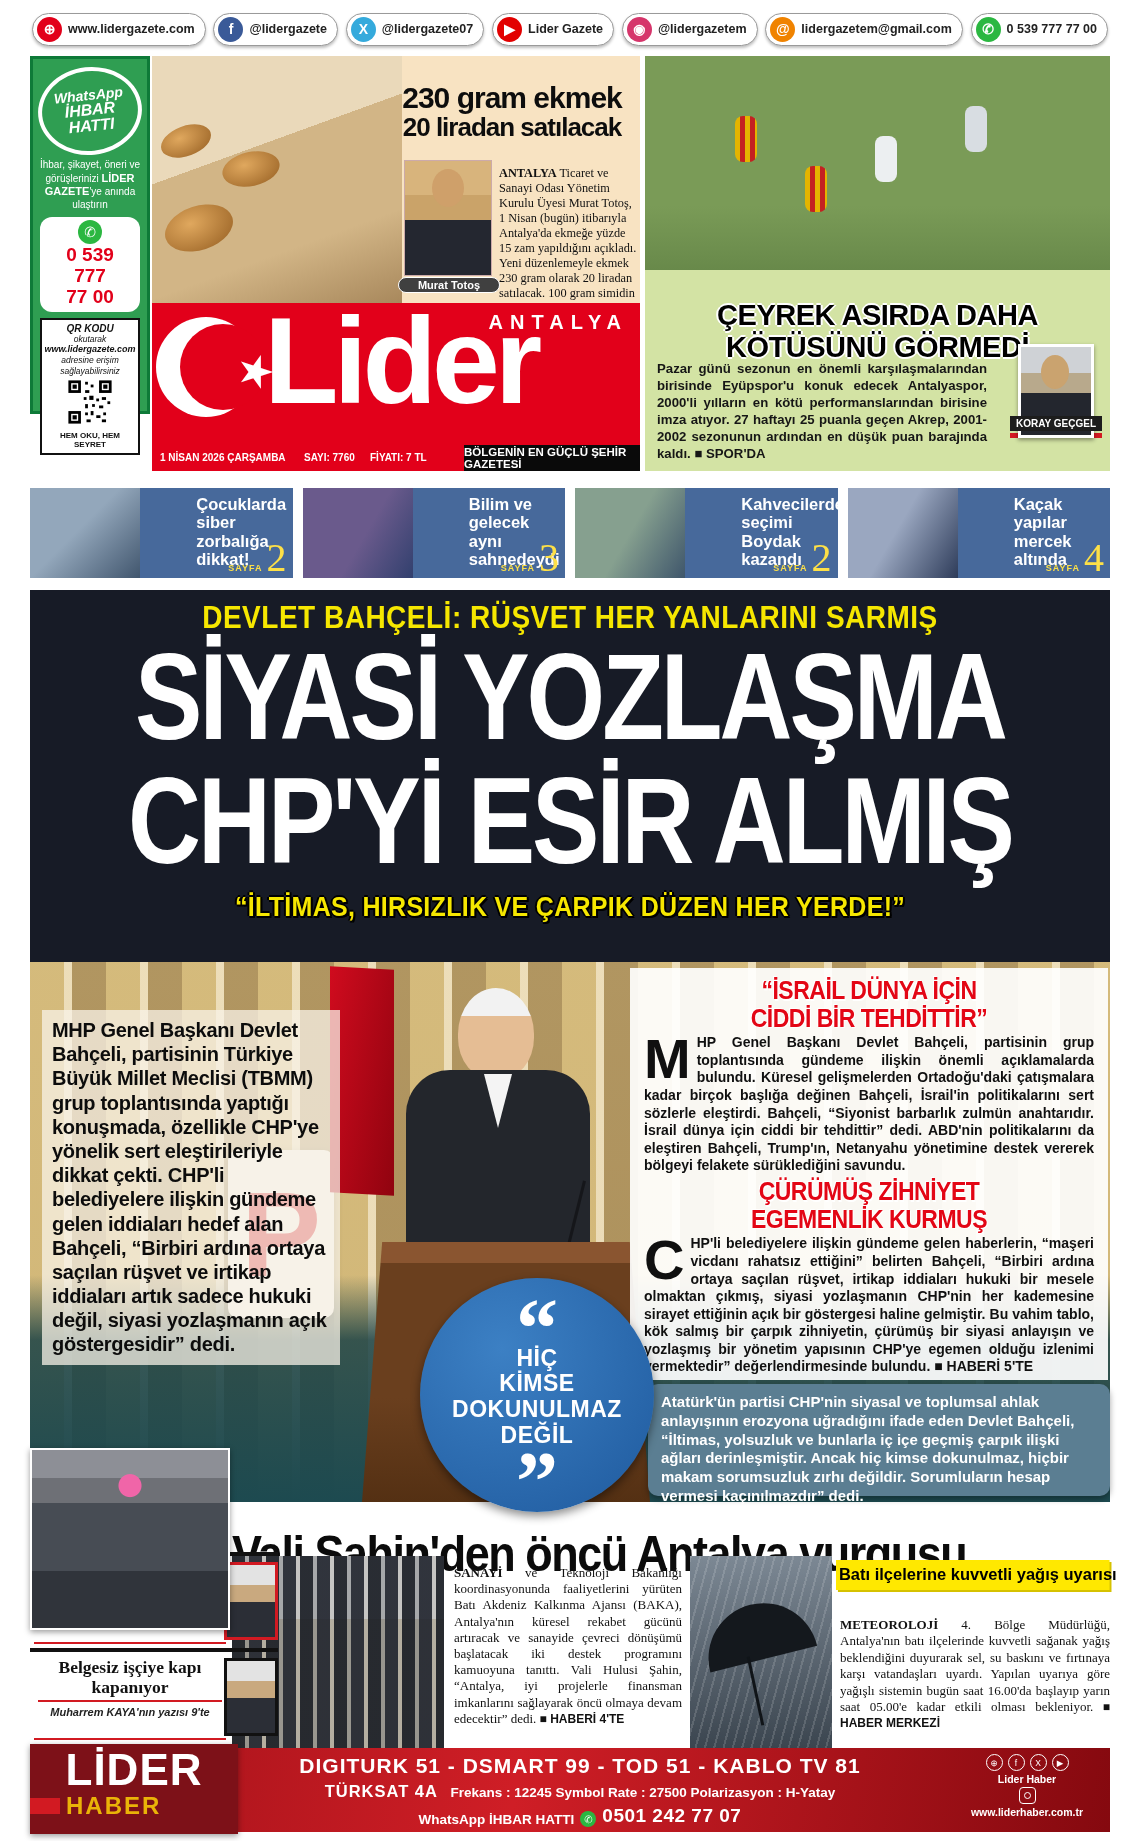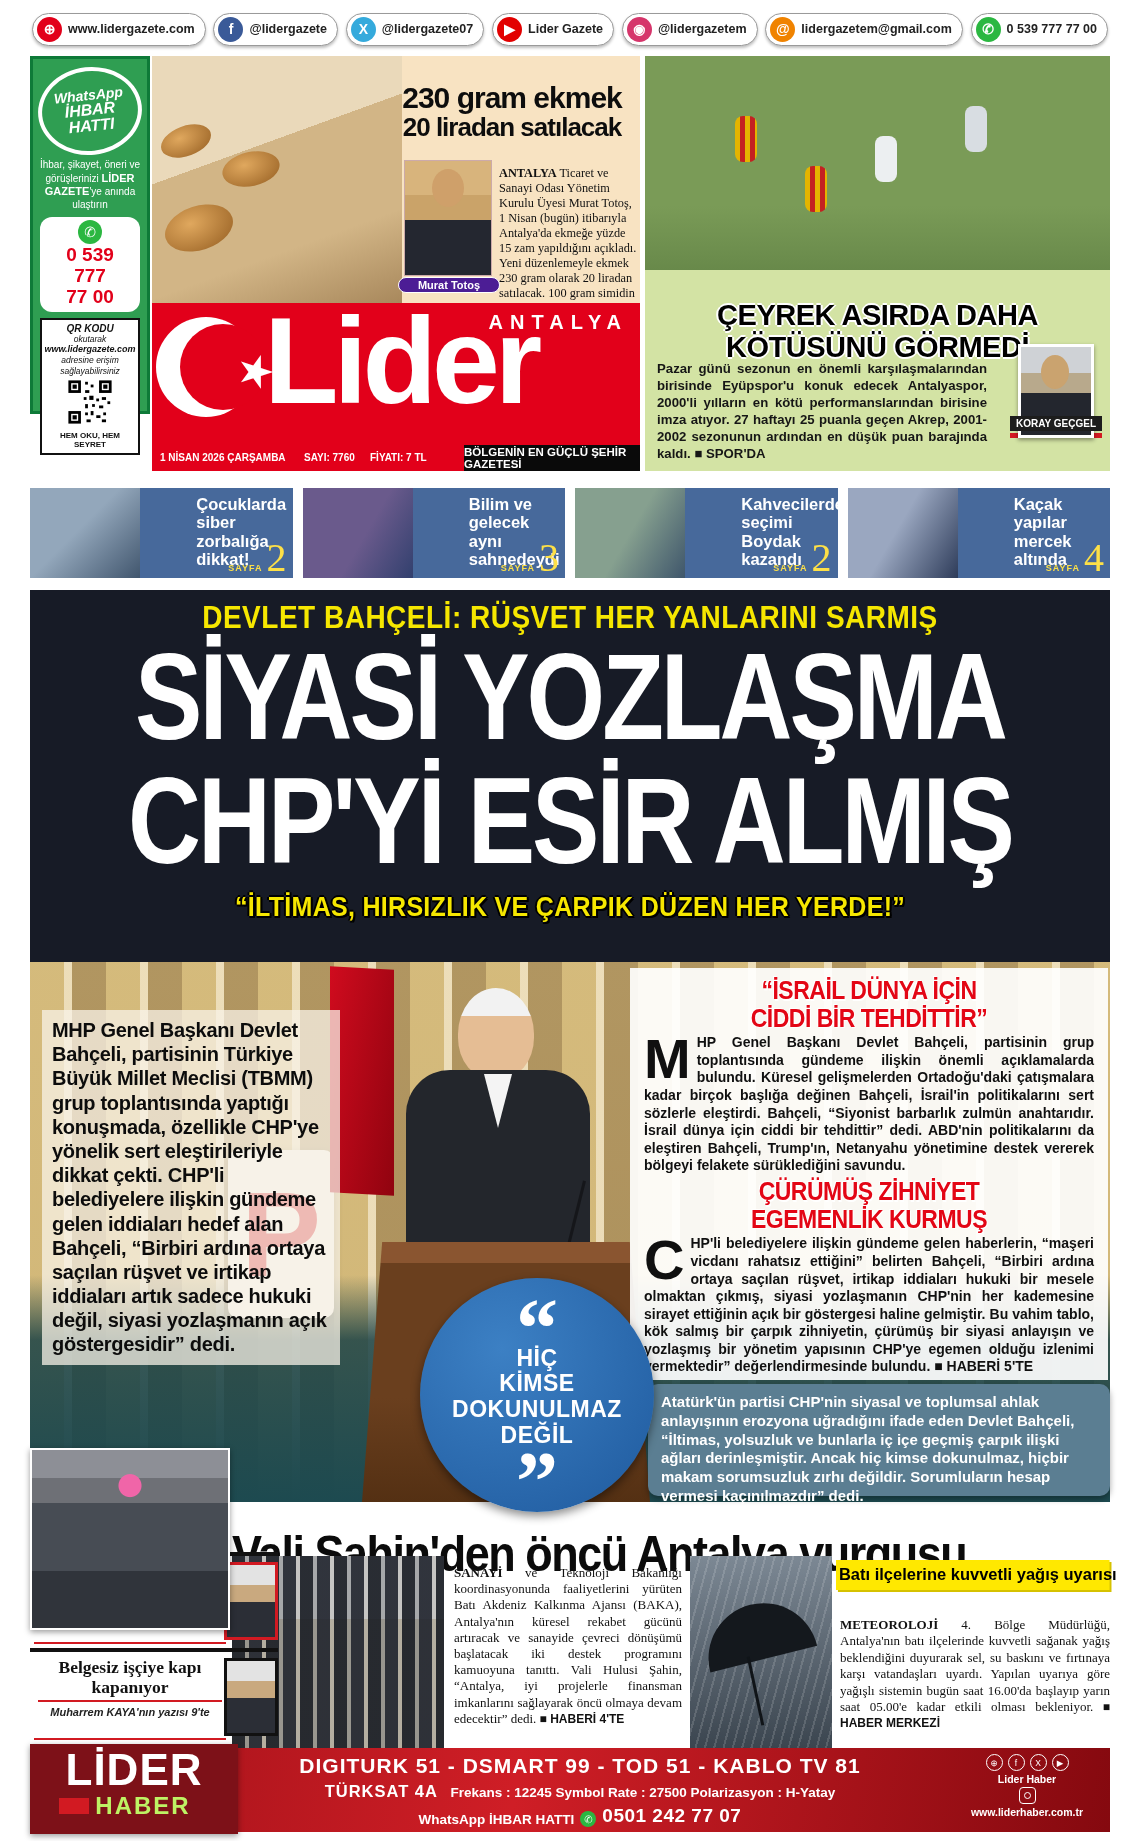--- a/index.html
+++ b/index.html
@@ -40,21 +40,21 @@
       background:linear-gradient(160deg,#ead9ba 0 38%,#d2b586 38% 72%,#a8885c);}
   .loaf{position:absolute;border-radius:50%;background:radial-gradient(ellipse at 40% 35%,#e0a85e,#965f22);}
   .bredhead{position:absolute;left:232px;top:6px;width:256px;text-align:center;font-weight:800;
             letter-spacing:-1px;line-height:1.06;color:#0d0d0d;}
   .bredhead div:nth-child(1){font-size:30px;}
   .bredhead div:nth-child(2){font-size:26px;}
   .muratph{position:absolute;left:252px;top:104px;width:86px;height:114px;
       background:linear-gradient(180deg,#d8b47c 0 30%,#caa369 30% 52%,#242730 52%);border:1px solid #caa;}
   .muratph::before{content:"";position:absolute;left:27px;top:8px;width:32px;height:38px;border-radius:50%;
       background:#cfa06a;}
-  .muratcap{position:absolute;left:246px;top:221px;width:100px;background:#4c1d95;color:#fff;font-weight:700;
+  .muratcap{position:absolute;left:246px;top:221px;width:100px;background:#404040;color:#fff;font-weight:700;
       font-size:11px;text-align:center;border-radius:10px;border:1px solid #fff;padding:1px 0;}
   .bredbody{position:absolute;left:347px;top:98px;width:138px;font-family:"Liberation Serif",serif;
       font-size:12.3px;line-height:1.22;text-align:left;}
 
   
   .mast{position:absolute;left:152px;top:303px;width:488px;height:168px;background:#e2001a;overflow:hidden;}
   .crescent{position:absolute;left:4px;top:14px;width:100px;height:100px;border-radius:50%;background:#fff;}
   .crescent::after{content:"";position:absolute;left:24px;top:7px;width:86px;height:86px;border-radius:50%;
       background:#e2001a;}
   .star{position:absolute;left:84px;top:42px;color:#fff;font-size:44px;transform:rotate(18deg);}
@@ -198,21 +198,21 @@
   .colbox .cr2{position:absolute;left:4px;right:52px;bottom:0;height:2px;background:#d21a22;}
   .colph{position:absolute;right:0;top:6px;width:48px;height:72px;
       background:linear-gradient(180deg,#e3e3e3 0 28%,#c9a97f 28% 52%,#2b2e36 52%);}
   .colph.red{border:3px solid #d21a22;}
   .colph.blk{border:3px solid #111;}
 
   
   .lhlogo{position:absolute;left:30px;top:1744px;width:208px;height:90px;background:#7d1118;z-index:8;
       color:#fff;text-align:center;box-shadow:0 2px 6px rgba(0,0,0,.4);}
   .lh1{font-size:44px;font-weight:800;letter-spacing:1px;line-height:48px;margin-top:2px;}
-  .lh2{font-size:24px;font-weight:800;color:#bef264;letter-spacing:2px;line-height:24px;text-align:center;
+  .lh2{font-size:24px;font-weight:800;color:#eab308;letter-spacing:2px;line-height:24px;text-align:left;
       margin-right:18px;}
   .lh2 .rb{display:inline-block;width:30px;height:16px;background:#d21a22;margin-right:6px;}
   .redbar{position:absolute;left:30px;top:1748px;width:1080px;height:84px;
       background:linear-gradient(100deg,#9f1118,#cf1e26 45%,#85090f);color:#fff;}
   .fb1{position:absolute;left:240px;top:6px;width:620px;text-align:center;font-weight:800;font-size:21px;
       letter-spacing:1px;}
   .fb2{position:absolute;left:240px;top:34px;width:620px;text-align:center;}
   .fb2 .sat{font-weight:800;font-size:16.5px;letter-spacing:1px;margin-right:8px;}
   .fb2 .frq{font-weight:600;font-size:13.5px;}
   .fb3{position:absolute;left:240px;top:57px;width:620px;display:flex;align-items:flex-end;justify-content:center;

